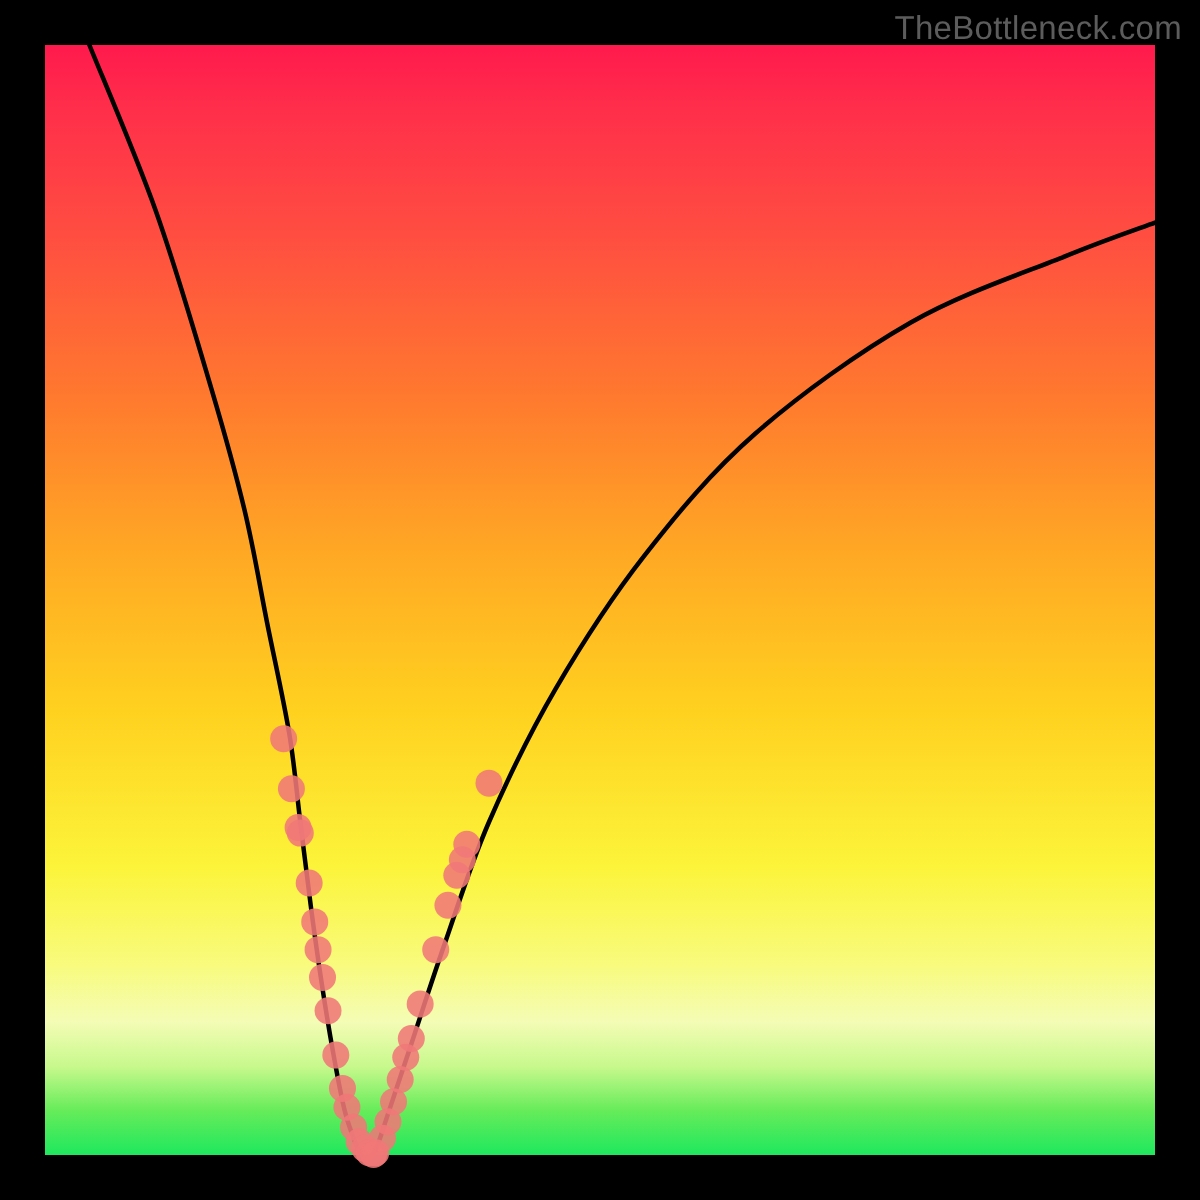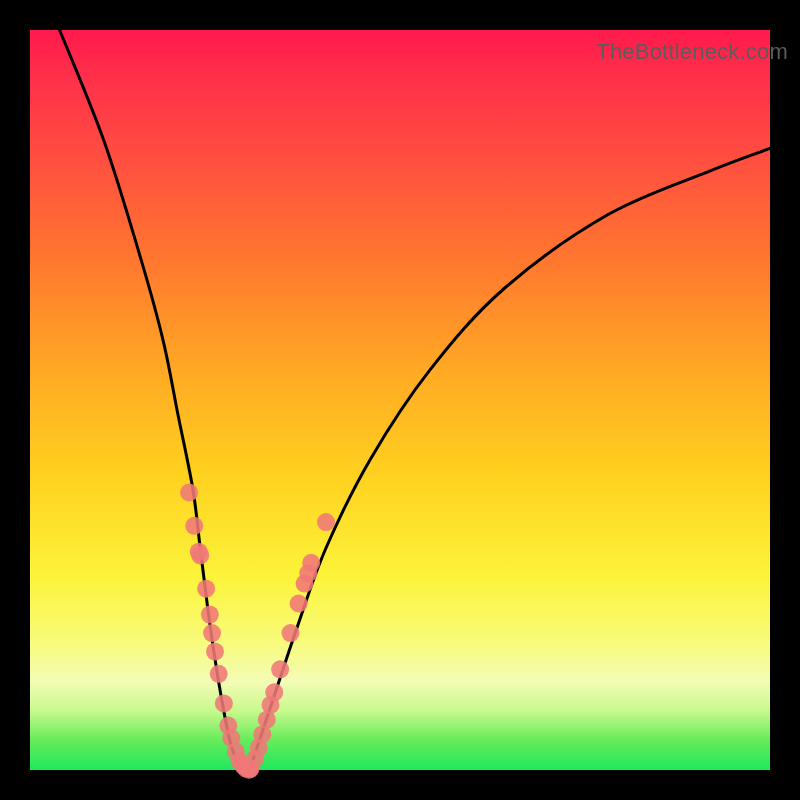--- a/index.html
+++ b/index.html
@@ -42,21 +42,20 @@
   }
   .watermark {
     position: absolute;
     top: 6px;
     right: 12px;
     color: #5c5c5c;
     font-size: 22px;
     font-weight: 500;
     letter-spacing: 0.2px;
     user-select: none;
-    margin-top: 33px;
   }
   svg.curves {
     position: absolute;
     left: 30px;
     top: 30px;
     width: 740px;
     height: 740px;
     overflow: visible;
   }
 </style>

